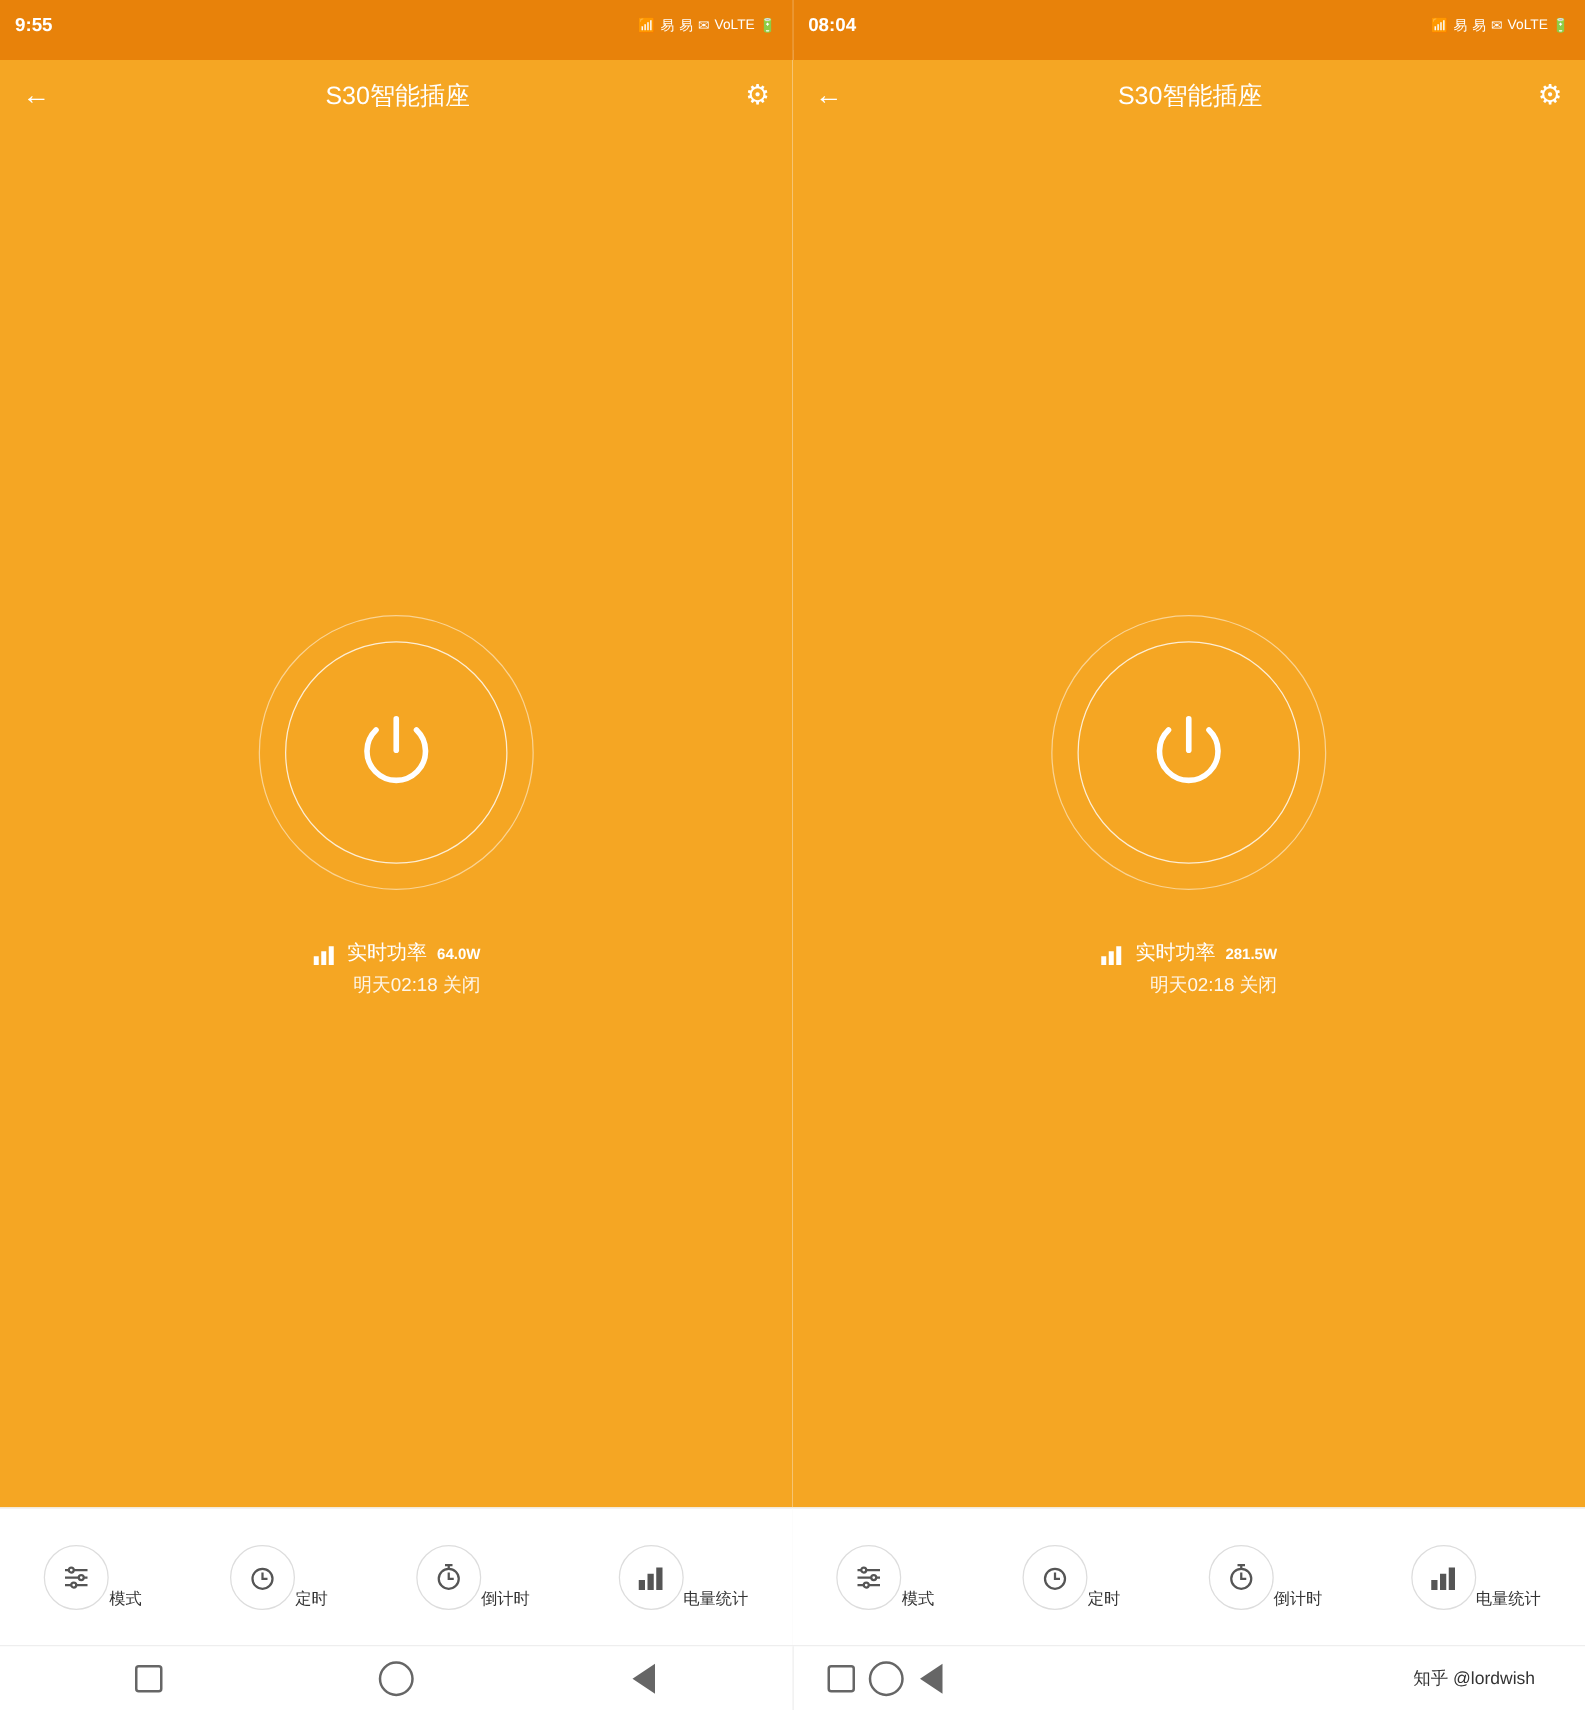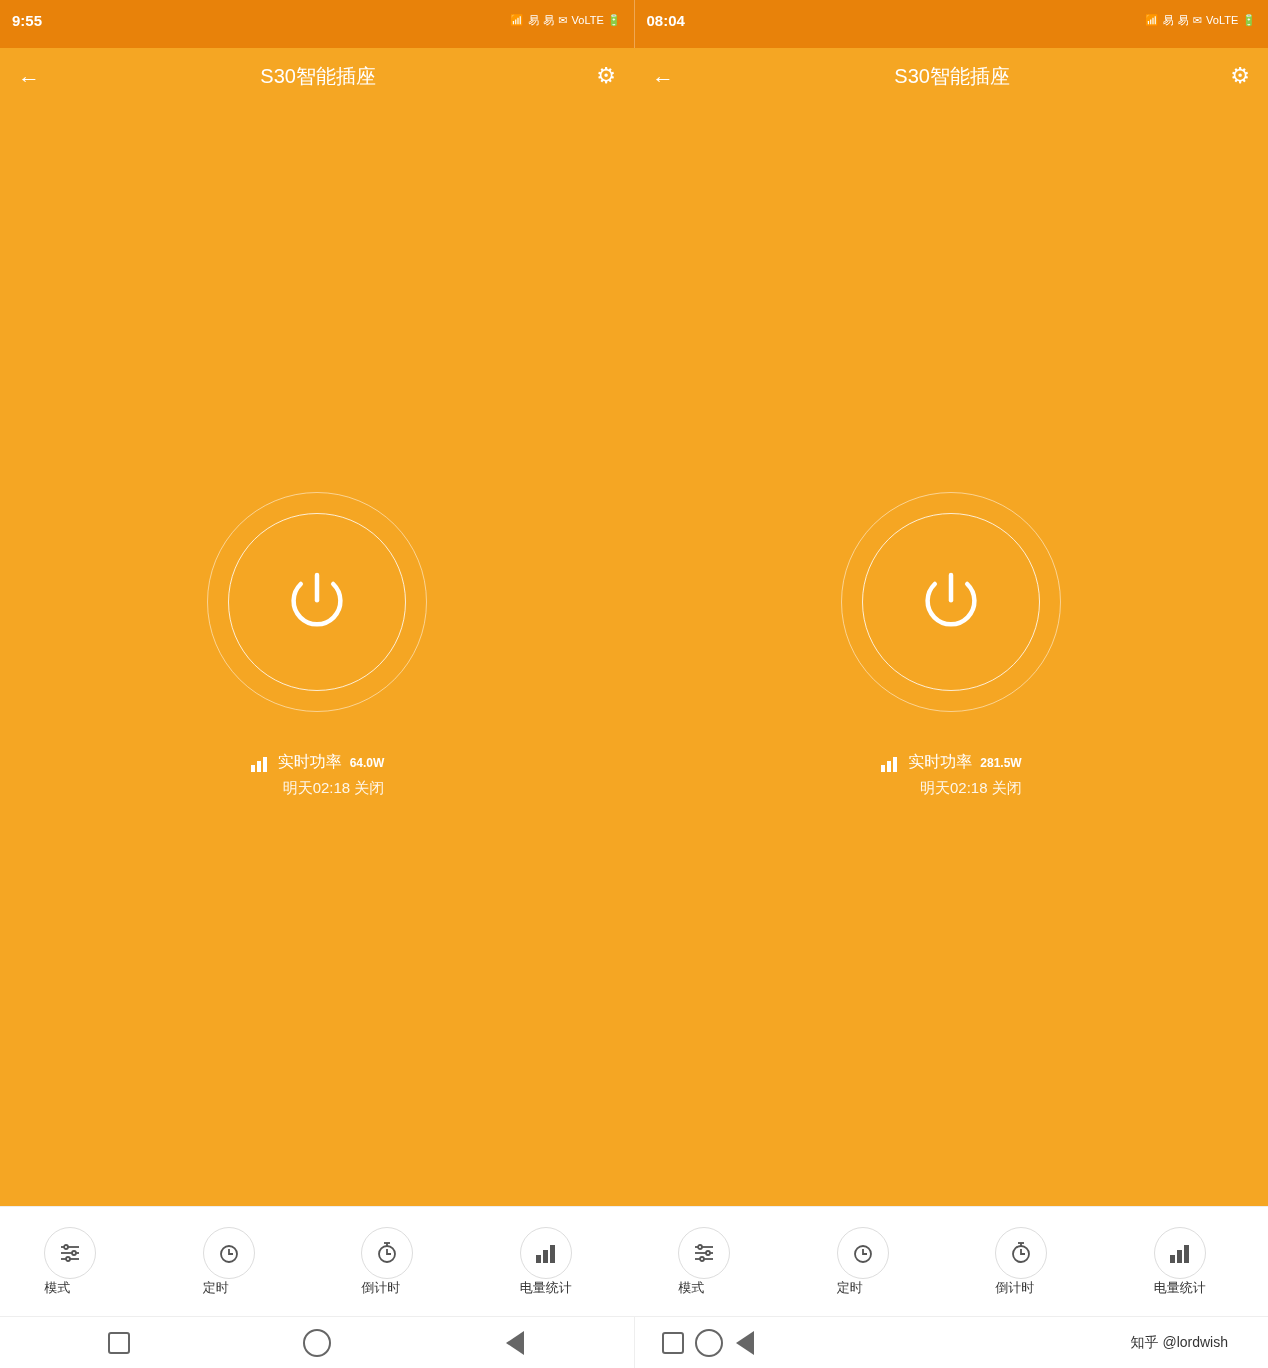--- a/index.html
+++ b/index.html
@@ -159,22 +159,22 @@
       background: #fff;
       height: 110px;
       display: flex;
       align-items: center;
       justify-content: space-around;
       padding: 10px 0;
       border-top: 1px solid #eee;
     }
     .toolbar-item {
       display: flex;
-      flex-direction: column;
-      align-items: flex-start;
+      flex-direction: row;
+      align-items: flex-end;
       gap: 0;
       cursor: pointer;
       min-width: 70px;
     }
     .toolbar-icon-circle {
       width: 52px;
       height: 52px;
       border-radius: 50%;
       border: 1.5px solid #ddd;
       display: flex;

